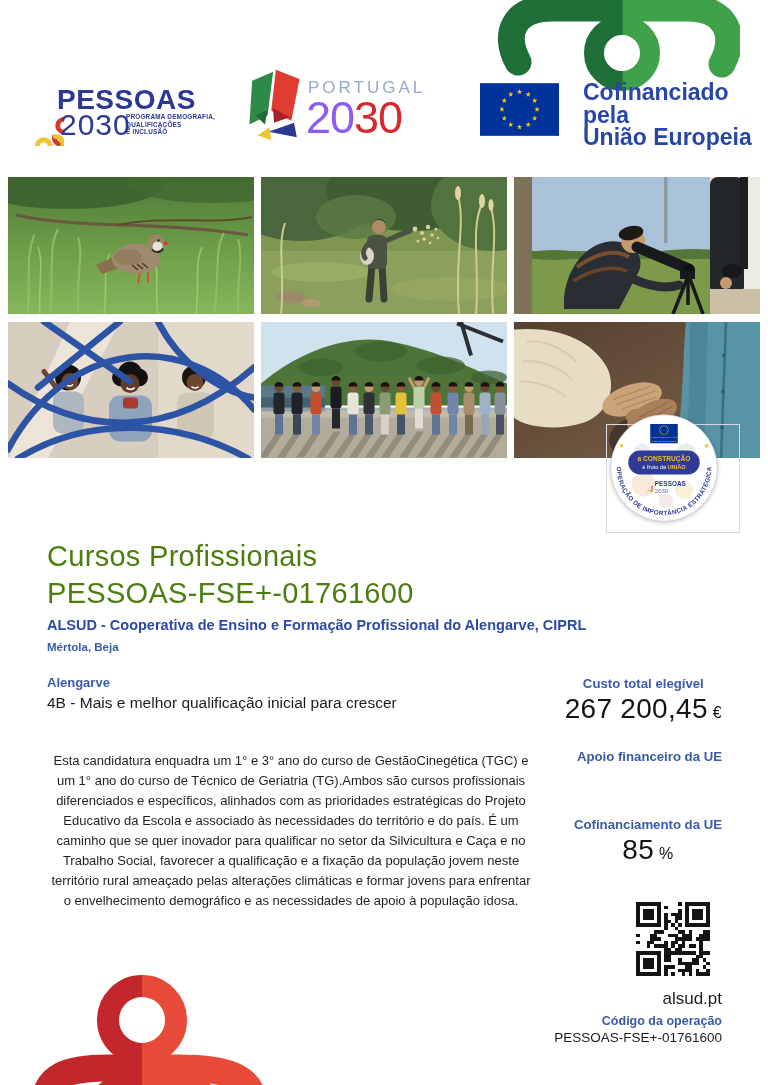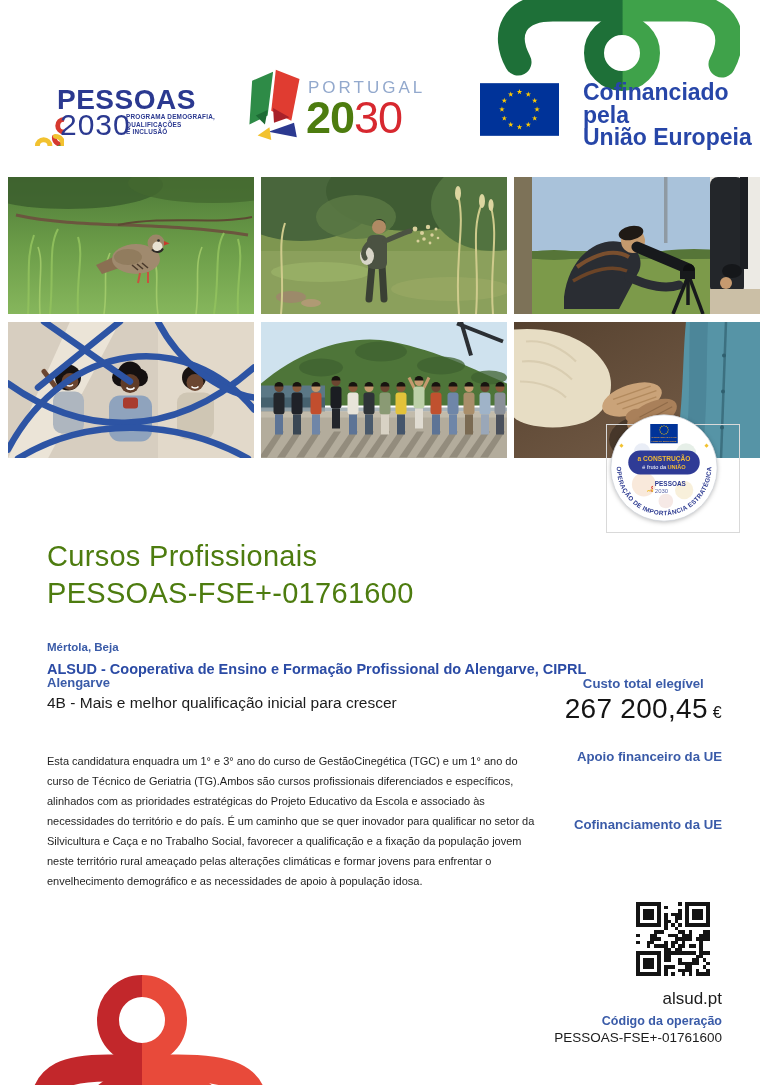--- a/index.html
+++ b/index.html
@@ -6,40 +6,40 @@
   .page{position:relative;width:768px;height:1085px;background:#ffffff;overflow:hidden;
         font-family:"Liberation Sans",sans-serif;color:#222;}
   .abs{position:absolute;}
 
   
   .pessoas-name{position:absolute;left:57px;top:84px;font-size:28px;font-weight:bold;color:#2B3990;letter-spacing:.5px;}
   .pessoas-year{position:absolute;left:60px;top:108px;font-size:30px;font-weight:500;color:#2B3990;letter-spacing:1px;}
   .pessoas-tagline{position:absolute;left:126px;top:113px;font-size:6.4px;font-weight:bold;color:#2B3990;line-height:7.6px;letter-spacing:.2px;}
   .pt-name{position:absolute;left:308px;top:78px;font-size:17px;color:#93A9CD;letter-spacing:3px;}
   .pt-year{position:absolute;left:306px;top:92px;font-size:45px;font-weight:500;letter-spacing:-1px;}
-  .pt-year .g{color:#4d7c0f;font-weight:bold;}
+  .pt-year .g{color:#8b5cf6;}
   .pt-year .r{color:#D7282F;}
   .eu-text{position:absolute;left:583px;top:81px;font-size:23px;font-weight:bold;color:#2746A8;line-height:22.5px;}
 
   
   .photo-grid{position:absolute;left:8px;top:177px;width:752px;display:grid;
               grid-template-columns:repeat(3,246px);grid-template-rows:137px 136px;gap:8px 7px;}
   .photo-grid svg{width:100%;height:100%;display:block;}
 
   
   .badge-frame{position:absolute;left:606px;top:424px;width:132px;height:107px;border:1px solid #d9d9d9;background:transparent;}
   .badge{position:absolute;left:609px;top:413px;width:110px;height:110px;filter:drop-shadow(0 1px 2px rgba(0,0,0,.25));}
 
   
   .title{position:absolute;left:47px;top:538px;font-size:29px;font-weight:normal;color:#4d7c0f;line-height:37px;letter-spacing:.3px;}
-  .beneficiary{position:absolute;left:47px;top:617px;font-size:14.5px;font-weight:bold;color:#2B4BA5;margin-top:44px;}
+  .beneficiary{position:absolute;left:47px;top:617px;font-size:14.5px;font-weight:bold;color:#2B4BA5;}
   .location{position:absolute;left:47px;top:641px;font-size:11.5px;font-weight:600;color:#3A5BA8;}
   .priority-label{position:absolute;left:47px;top:675px;font-size:13px;font-weight:bold;color:#3A5BA8;}
   .priority-value{position:absolute;left:47px;top:694px;font-size:15.5px;font-weight:500;color:#1c1c1c;}
-  .description{position:absolute;left:47px;top:751px;width:488px;font-size:11px;line-height:20px;color:#1f1f1f;}
+  .description{position:absolute;left:47px;top:751px;width:488px;font-size:13px;line-height:20px;color:#1f1f1f;text-align:center;}
 
   
   .fin{position:absolute;right:46px;text-align:center;}
   .fin .lab{font-size:13.2px;font-weight:bold;color:#3A5BA8;}
   .fin .val{font-size:28px;font-weight:400;color:#141414;letter-spacing:.3px;margin-top:2px;}
   .fin .unit{font-size:16px;margin-left:5px;}
 
   
   .qr{position:absolute;left:636px;top:902px;width:74px;height:74px;}
   .website{position:absolute;right:46px;top:989px;font-size:17px;color:#1c1c1c;text-align:right;}
@@ -529,20 +529,21 @@
 
   <div class="fin" style="top:676px">
     <div class="lab">Custo total elegível</div>
     <div class="val"><span>267 200,45</span><span class="unit">€</span></div>
   </div>
   <div class="fin" style="top:749px">
     <div class="lab">Apoio financeiro da UE</div>
   </div>
   <div class="fin" style="top:817px">
     <div class="lab">Cofinanciamento da UE</div>
+    <div class="val"><span>85</span><span class="unit">%</span></div>
   </div>
 
   <svg id="qr" class="qr" viewBox="0 0 21 21" shape-rendering="crispEdges">
       <rect x="0" y="0" width="1" height="1" fill="#141414"></rect>
       <rect x="1" y="0" width="1" height="1" fill="#141414"></rect>
       <rect x="2" y="0" width="1" height="1" fill="#141414"></rect>
       <rect x="3" y="0" width="1" height="1" fill="#141414"></rect>
       <rect x="4" y="0" width="1" height="1" fill="#141414"></rect>
       <rect x="5" y="0" width="1" height="1" fill="#141414"></rect>
       <rect x="6" y="0" width="1" height="1" fill="#141414"></rect>

